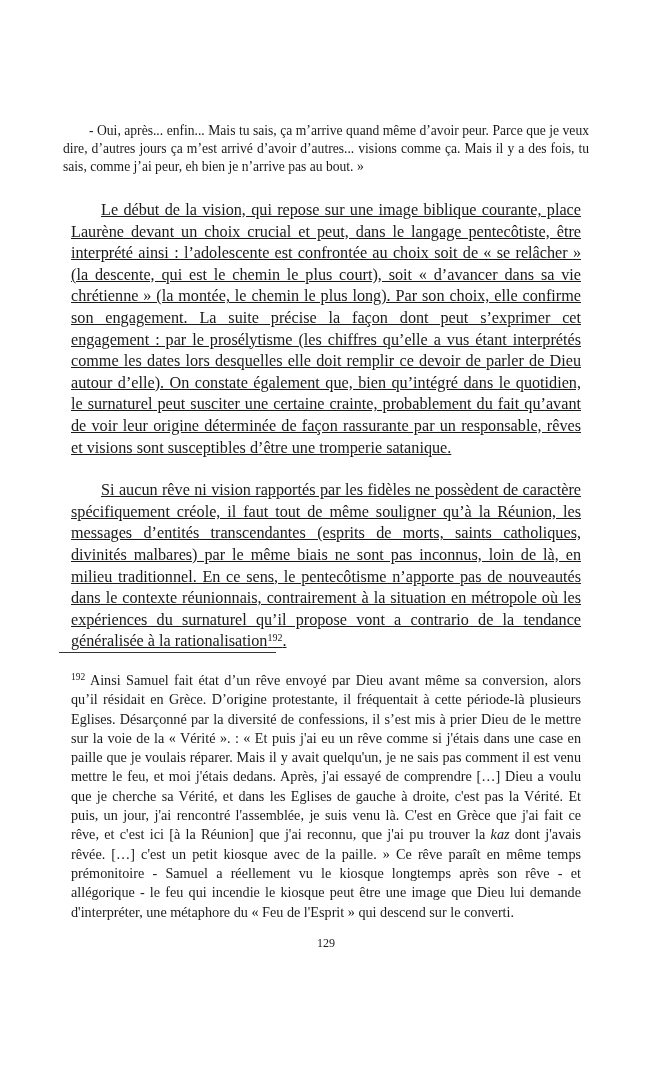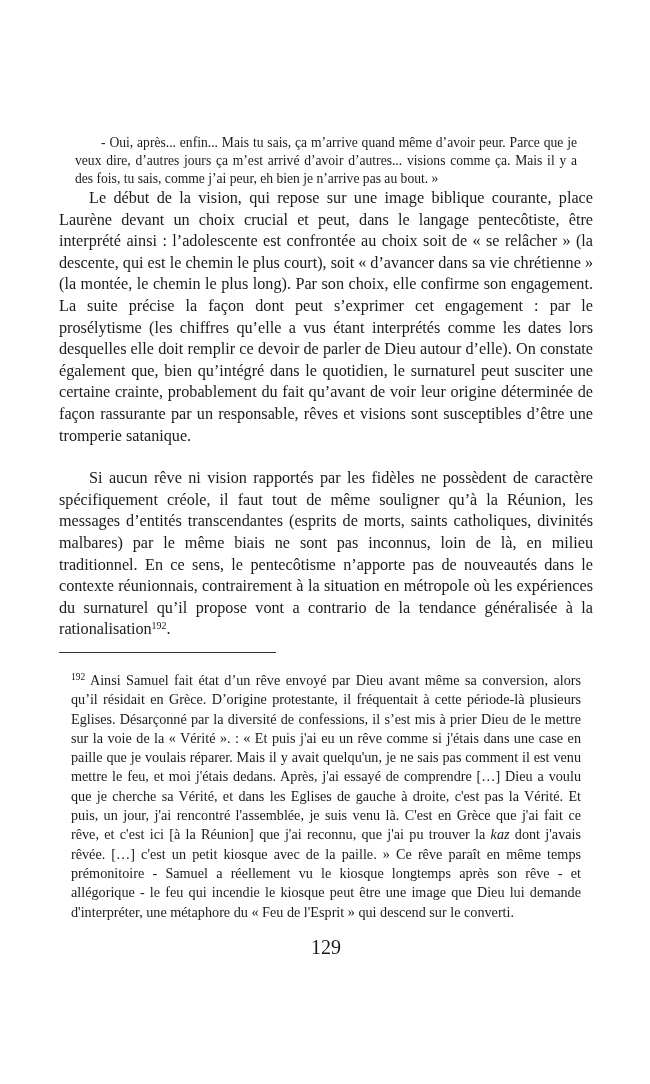--- a/index.html
+++ b/index.html
@@ -24,35 +24,36 @@
     .quote {
       position: absolute;
       top: 118px;
       left: 0;
       width: 534px;
       font-size: 13.6px;
       line-height: 18px;
       text-align: justify;
     }
     .quote p {
-      margin: 16px;
+      margin: 4px;
       text-indent: 26px;
     }
     .body-text {
       position: absolute;
       top: 188px;
       left: 0;
       width: 534px;
       font-size: 16.2px;
       line-height: 21.6px;
       text-align: justify;
     }
     .body-text p {
-      margin: 0;
+      margin: 12px;
       text-indent: 30px;
+      text-decoration: underline;
     }
     .body-text p + p {
       margin-top: 21px;
     }
     sup {
       font-size: 10px;
       line-height: 0;
       vertical-align: 5px;
     }
     .fn-rule {
@@ -74,21 +75,21 @@
     }
     .footnote p { margin: 12px; }
     .footnote sup { font-size: 9.5px; vertical-align: 5px; }
     .footnote em { font-style: italic; }
     .page-number {
       position: absolute;
       top: 936px;
       left: 0;
       width: 534px;
       text-align: center;
-      font-size: 20px;
+      font-size: 12px;
     }
   </style>
 </head>
 <body>
 
 <div class="page">
 
   <div class="quote">
     <p>- Oui, après... enfin... Mais tu sais, ça m’arrive quand même d’avoir peur. Parce que je veux dire, d’autres jours ça m’est arrivé d’avoir d’autres... visions comme ça. Mais il y a des fois, tu sais, comme j’ai peur, eh bien je n’arrive pas au bout. »</p>
   </div>

